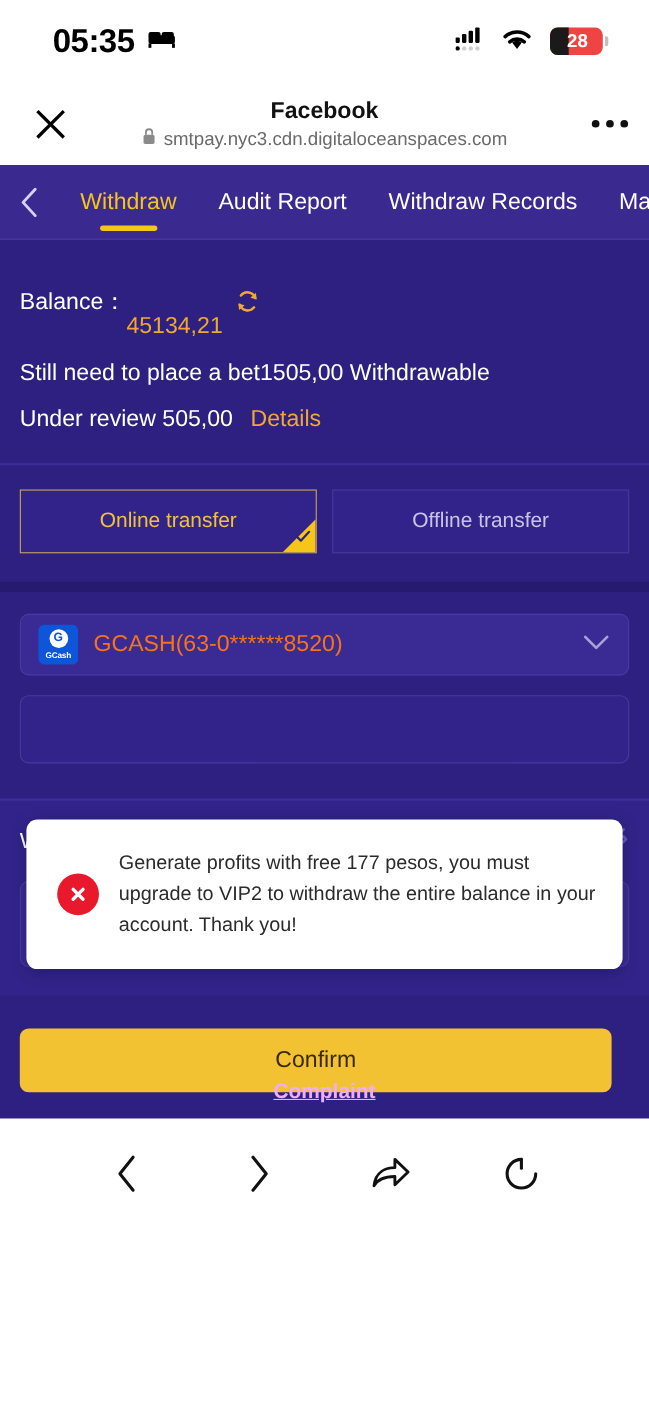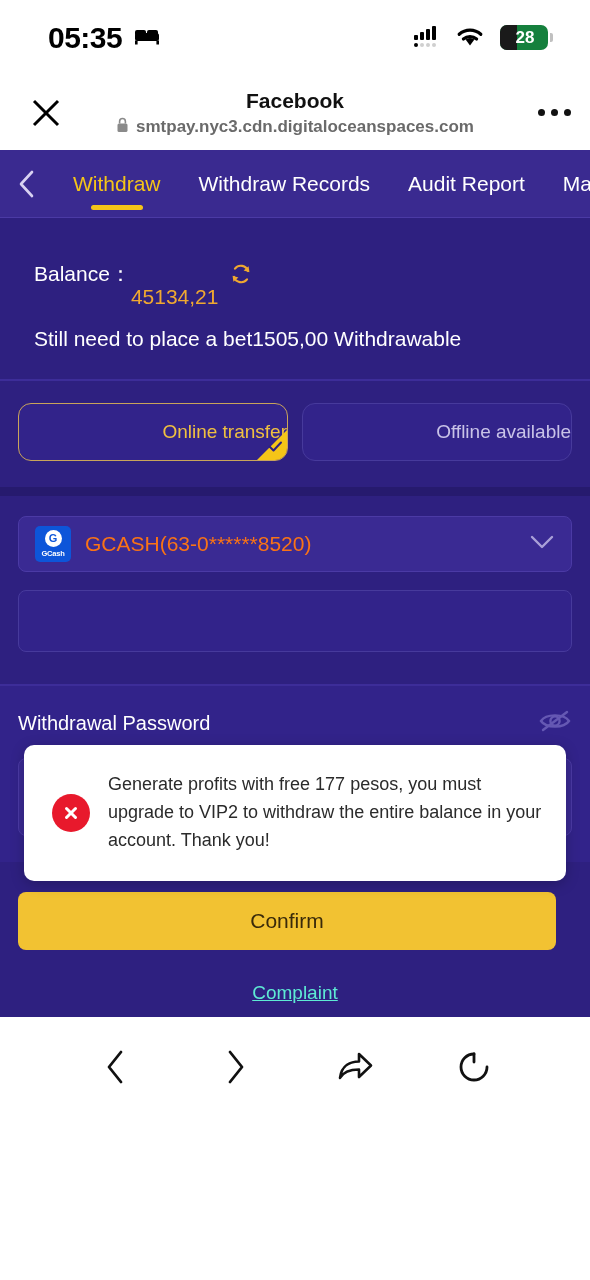--- a/index.html
+++ b/index.html
@@ -17,21 +17,21 @@
     display: flex; align-items: center; justify-content: space-between;
     padding: 0 42px 0 48px;
   }
   .sb-left { display: flex; align-items: center; gap: 12px; text-align: right; }
   .sb-time { font-size: 30px; font-weight: bold; color: #000; letter-spacing: -0.5px; }
   .bed-icon { display:block; }
   .sb-right { display: flex; align-items: center; gap: 15px; }
   .wifi-icon { display:block; }
   .battery {
     position: relative; width: 48px; height: 25px;
-    background: #15803d; border-radius: 7px; overflow: visible;
+    background: #ef4444; border-radius: 7px; overflow: visible;
     display:flex; align-items:center;
   }
   .battery::after {
     content:""; position:absolute; right:-5px; top:8px;
     width:3px; height:9px; background:#c0c0c0; border-radius:0 2px 2px 0;
   }
   .battery .fill {
     position:absolute; left:0; top:0; bottom:0; width:17px;
     background:#1a1a1a; border-radius:7px 0 0 7px;
   }
@@ -43,21 +43,21 @@
 
   
   .browser-header {
     height: 75px; background: #fff;
     display: flex; align-items: center; justify-content: space-between;
     padding: 0 14px 0 24px; position: relative;
   }
   .close-x { width: 44px; height: 44px; display:flex; align-items:center; justify-content:center; cursor:pointer; }
   .bh-center { position:absolute; left:0; right:0; text-align:center; pointer-events:none; }
   .bh-title { font-size: 21px; font-weight: bold; color: #111; line-height:1.25; }
-  .bh-url-row { display:flex; align-items:center; justify-content:center; gap:7px; margin-top:2px;font-weight:bold; }
+  .bh-url-row { display:flex; align-items:center; justify-content:center; gap:7px; margin-top:2px; }
   .lock-icon { display:block; }
   .bh-url { font-size: 17px; color: #6a6a6a; }
   .dots-btn { width: 44px; height: 20px; display:flex; align-items:center; justify-content:center; gap:6px; cursor:pointer; z-index:2; }
   .dots-btn span { width:7px; height:7px; border-radius:50%; background:#111; display:block; }
 
   
   .app {
     position: relative;
     height: 867px;
     background: #2e2080;
@@ -76,40 +76,40 @@
     font-size: 21px; color: #ffffff; padding: 0 19px; position: relative;
     line-height: 68px; cursor: pointer;
   }
   .tab.active { color: #f5c518; }
   .tab.active::after {
     content: ""; position: absolute; left: 50%; transform: translateX(-50%);
     bottom: 8px; width: 52px; height: 5px; background: #f5c518; border-radius: 3px;
   }
 
   
-  .balance-block { padding: 20px 0 24px 16px; border-bottom: 2px solid #3d2d99; }
+  .balance-block { padding: 20px 0 24px 0; border-bottom: 2px solid #3d2d99; }
   .bal-line {
     font-size: 21px; color: #ffffff; padding: 0 18px;
     display: flex; align-items: center; flex-wrap: wrap;
     margin-bottom: 18px;
   }
   .bal-line:last-child { margin-bottom: 4px; }
   .amber { color: #f0a830; margin-top: 47px; }
   .amber-link { color: #f0a830; cursor:pointer; }
   .refresh-icon { margin-left: 12px; display:flex; align-items:center; cursor:pointer; }
   .sp { display:inline-block; width:8px; }
 
   
   .transfer-row {
     display: flex; gap: 14px; padding: 22px 18px 26px 18px;
     border-bottom: 9px solid #261a6e;
   }
   .tf-btn {
-    flex: 1; height: 58px; border-radius: 13px;
-    display: flex; align-items: center; justify-content: flex-end;
+    flex: 1; height: 58px; border-radius: 0;
+    display: flex; align-items: center; justify-content: center;
     font-size: 19px; position: relative; overflow: hidden; cursor: pointer;
   }
   .tf-btn.selected {
     border: 1.5px solid #c9a45a; color: #f0c040; background: #32238a;
   }
   .tf-btn.selected .corner {
     position:absolute; right:0; bottom:0; width:0; height:0;
     border-style: solid; border-width: 0 0 30px 30px;
     border-color: transparent transparent #f5c518 transparent;
   }
@@ -182,21 +182,21 @@
 
   
   .confirm-wrap { padding: 30px 34px 0 18px; }
   .confirm-btn {
     width: 100%; height: 58px; background: #f2c232; border: none;
     border-radius: 8px; font-size: 21px; color: #3a2a0a;
     font-family: "Liberation Sans", sans-serif; cursor: pointer;
   }
   .complaint-wrap { position:absolute; left:0; right:0; bottom: 13px; text-align:center; }
   .complaint {
-    font-size: 19px; color: #5eead4; text-decoration: underline; cursor:pointer;
+    font-size: 19px; color: #f0abfc; text-decoration: underline; cursor:pointer;font-weight:bold;
   }
 
   
   .bottomnav {
     height: 200px; background: #ffffff; position: relative;
   }
   .bn-icons {
     display: flex; align-items: center; justify-content: space-around;
     padding: 22px 56px 0 56px;
   }
@@ -276,54 +276,60 @@
   <div class="app">
 
     <div class="tabbar">
       <div class="back-chevron">
         <svg width="22" height="32" viewBox="0 0 22 32">
           <polyline points="16,4 5,16 16,28" stroke="#d8d2f2" stroke-width="2.6" fill="none" stroke-linecap="round" stroke-linejoin="round"></polyline>
         </svg>
       </div>
       <div class="tabs">
         <div class="tab active">Withdraw</div>
+        <div class="tab">Audit Report</div>
         <div class="tab">Withdraw Records</div>
-        <div class="tab">Audit Report</div>
         <div class="tab">Mana</div>
       </div>
     </div>
 
     <div class="balance-block">
       <div class="bal-line">
         <span>Balance：</span>
         <span class="amber">45134,21</span>
         <span class="refresh-icon">
           <svg width="22" height="22" viewBox="0 0 22 22">
             <path d="M18 8 A7.5 7.5 0 0 0 5 5.6" stroke="#f0a830" stroke-width="2.2" fill="none" stroke-linecap="round"></path>
             <path d="M4 14 A7.5 7.5 0 0 0 17 16.4" stroke="#f0a830" stroke-width="2.2" fill="none" stroke-linecap="round"></path>
             <polygon points="18.6,3.2 19.4,9.2 13.6,7.6" fill="#f0a830"></polygon>
             <polygon points="3.4,18.8 2.6,12.8 8.4,14.4" fill="#f0a830"></polygon>
           </svg>
         </span>
       </div>
       <div class="bal-line">Still need to place a bet1505,00  Withdrawable</div>
+      <div class="bal-line">
+        <span>Under review 505,00</span>
+        <span class="sp"></span>
+          <span class="sp"></span>
+        <span class="amber-link">Details</span>
+      </div>
     </div>
 
     <div class="transfer-row">
       <div class="tf-btn selected">
         <span>Online transfer</span>
         <span class="corner"></span>
         <span class="corner-check">
           <svg width="15" height="13" viewBox="0 0 15 13">
             <polyline points="1.5,6.5 5.5,10.5 13,2.5" stroke="#2e2080" stroke-width="2" fill="none" stroke-linecap="round" stroke-linejoin="round"></polyline>
           </svg>
         </span>
       </div>
       <div class="tf-btn unselected">
-        <span>Offline available</span>
+        <span>Offline transfer</span>
       </div>
     </div>
 
     <div class="method-section">
       <div class="method-card">
         <span class="gcash-logo">
           <span class="gc-circle">G</span>
           <span class="gc-text">GCash</span>
         </span>
         <span class="method-label">GCASH(63-0******8520)</span>

